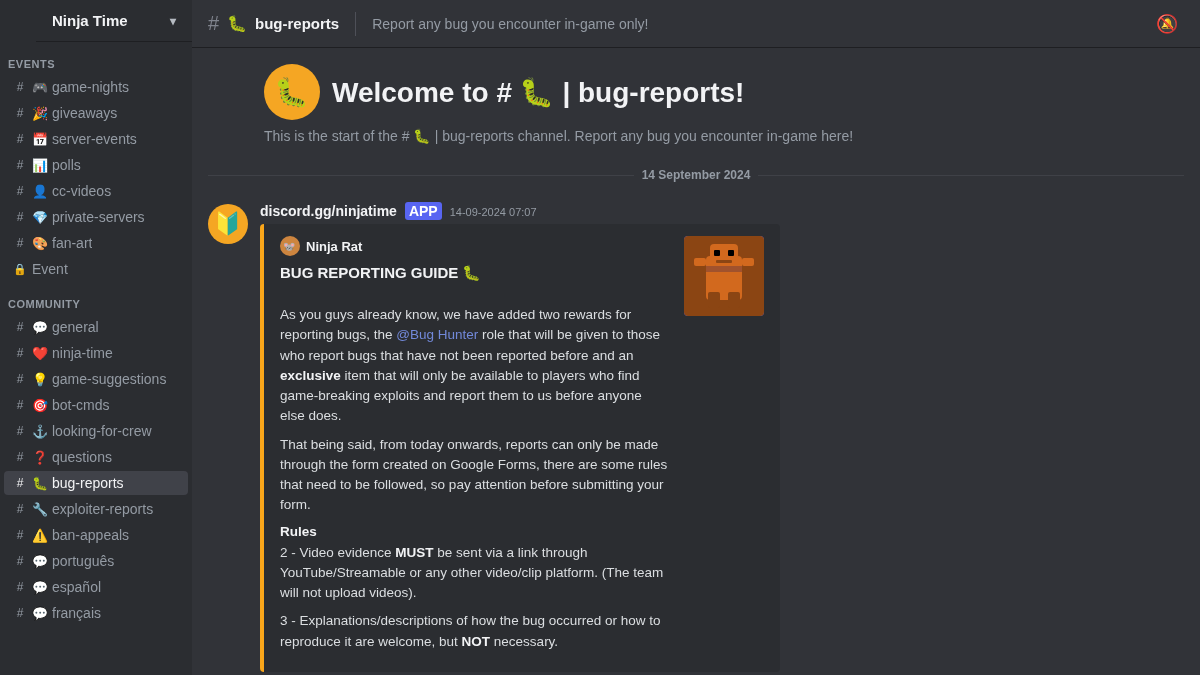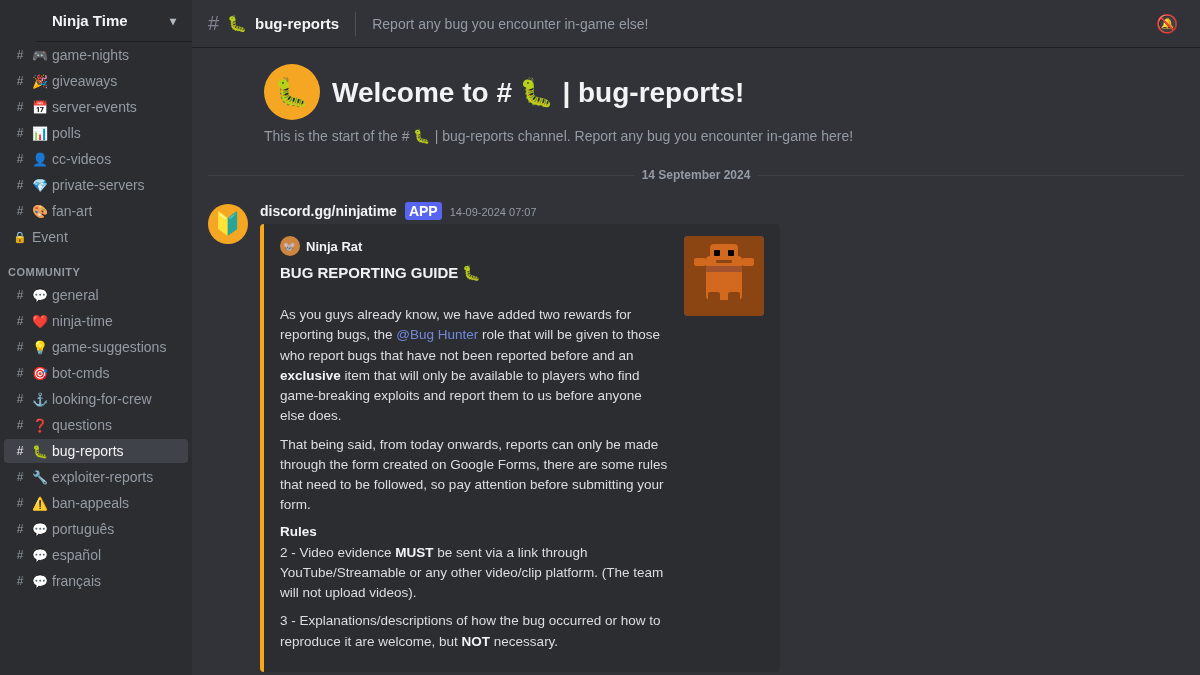--- a/index.html
+++ b/index.html
@@ -210,20 +210,21 @@
   </style>
 </head>
 <body>
 
 <div class="sidebar">
   <div class="server-header">
     <span>Ninja Time</span>
     <span class="chevron">▾</span>
   </div>
 
+  <div class="section-label">EVENTS</div>
 
   <div class="channel-item">
     <span class="ch-icon">#</span>
     <span class="emoji">🎮</span>
     <span class="ch-name">game-nights</span>
   </div>
   <div class="channel-item">
     <span class="ch-icon">#</span>
     <span class="emoji">🎉</span>
     <span class="ch-name">giveaways</span>
@@ -325,21 +326,21 @@
   </div>
 </div>
 
 <div class="main">
 
   <div class="topbar">
     <span class="hash">#</span>
     <span class="bug-emoji">🐛</span>
     <span class="channel-name">bug-reports</span>
     <div class="divider"></div>
-    <span class="description">Report any bug you encounter in-game else!</span>
+    <span class="description">Report any bug you encounter in-game only!</span>
     <div class="topbar-right">
       <div class="topbar-icon">🔕</div>
     </div>
   </div>
 
   <div class="content">
 
     <div class="channel-welcome">
       <h1>
         <span style="background:#f5a623;width:56px;height:56px;border-radius:50%;display:inline-flex;align-items:center;justify-content:center;font-size:28px;margin-right:8px;">🐛</span>

